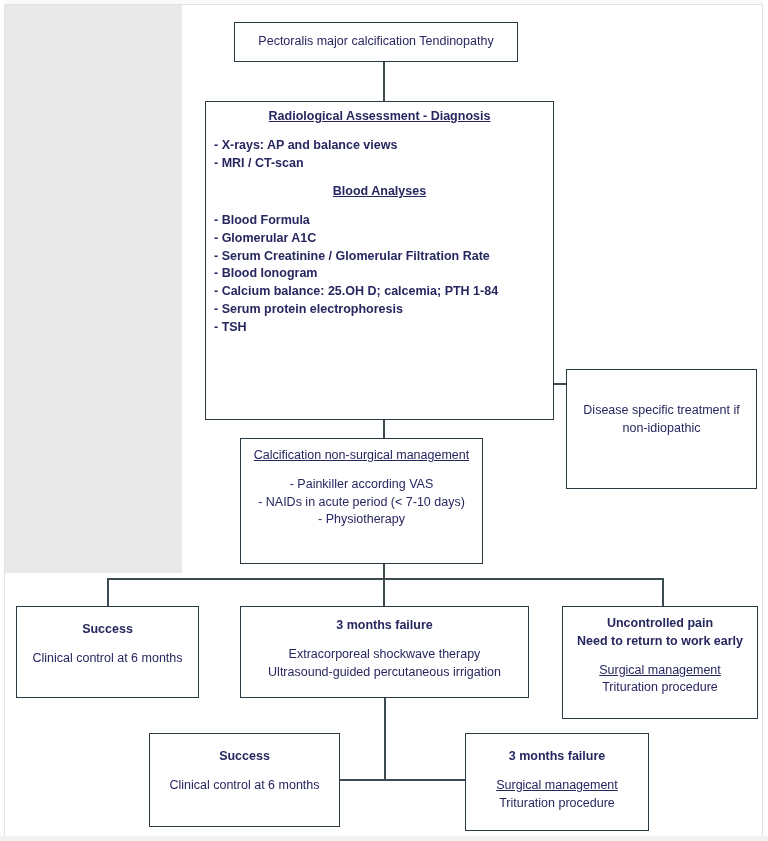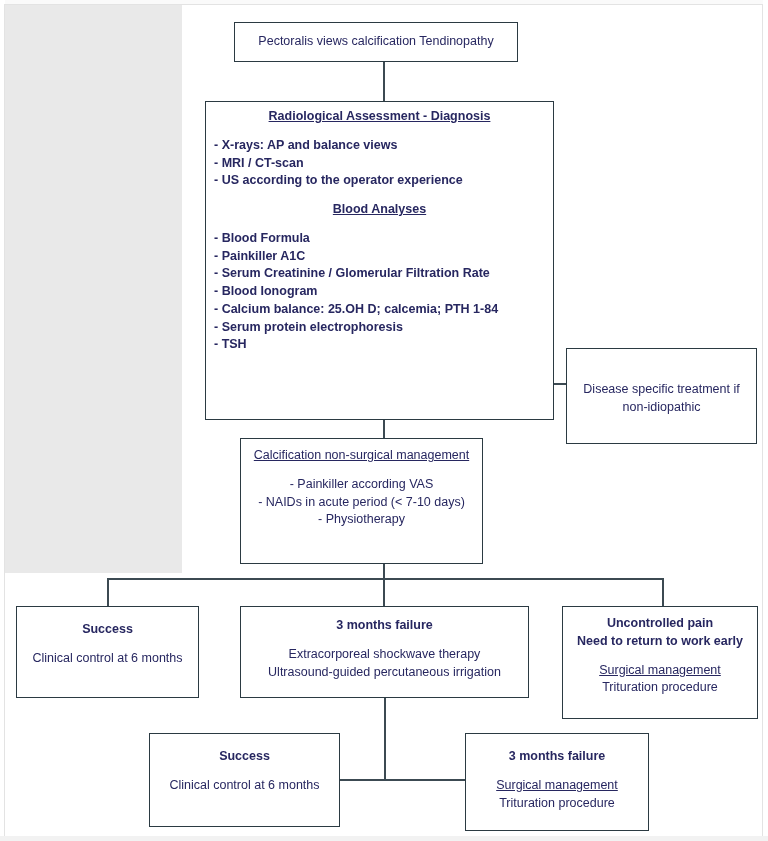--- a/index.html
+++ b/index.html
@@ -107,45 +107,44 @@
   <div class="conn vline" style="left:107px; top:578px; height:28px;"></div>
 
   <div class="conn vline" style="left:662px; top:578px; height:28px;"></div>
 
   <div class="conn vline" style="left:384px; top:697px; height:83px;"></div>
 
   <div class="conn hline" style="left:340px; top:779px; width:128px;"></div>
 
   <div class="node center" id="node-root" style="left:234px; top:22px; width:284px; height:40px;">
     <div class="inner" style="padding-top:10px;">
-      <span>Pectoralis views calcification Tendinopathy</span>
+      <span>Pectoralis major calcification Tendinopathy</span>
     </div>
   </div>
 
   <div class="node left" id="node-assessment" style="left:205px; top:101px; width:349px; height:319px;">
     <div class="inner" style="padding:6px 8px;">
       <span class="title-line udl">Radiological Assessment - Diagnosis</span>
       <span class="spacer"></span>
       <span class="li">- X-rays:  AP  and balance views</span>
       <span class="li">- MRI  / CT-scan</span>
-      <span class="li">- US according to the operator experience</span>
       <span class="spacer"></span>
       <span class="title-line udl">Blood Analyses</span>
       <span class="spacer"></span>
       <span class="li">- Blood Formula</span>
-      <span class="li">- Painkiller A1C</span>
+      <span class="li">- Glomerular A1C</span>
       <span class="li">- Serum Creatinine / Glomerular Filtration Rate</span>
       <span class="li">- Blood Ionogram</span>
       <span class="li">- Calcium balance: 25.OH D; calcemia; PTH 1-84</span>
       <span class="li">- Serum protein electrophoresis</span>
       <span class="li">- TSH</span>
     </div>
   </div>
 
-  <div class="node center" id="node-disease-specific" style="left:566px; top:348px; width:191px; height:96px;">
+  <div class="node center" id="node-disease-specific" style="left:566px; top:369px; width:191px; height:120px;">
     <div class="inner" style="padding-top:32px;">
       <span class="li">Disease specific treatment if</span>
       <span class="li">non-idiopathic</span>
     </div>
   </div>
 
   <div class="node center" id="node-non-surgical" style="left:240px; top:438px; width:243px; height:126px;">
     <div class="inner" style="padding:8px 6px;">
       <span class="title-line udl">Calcification non-surgical management</span>
       <span class="spacer"></span>

